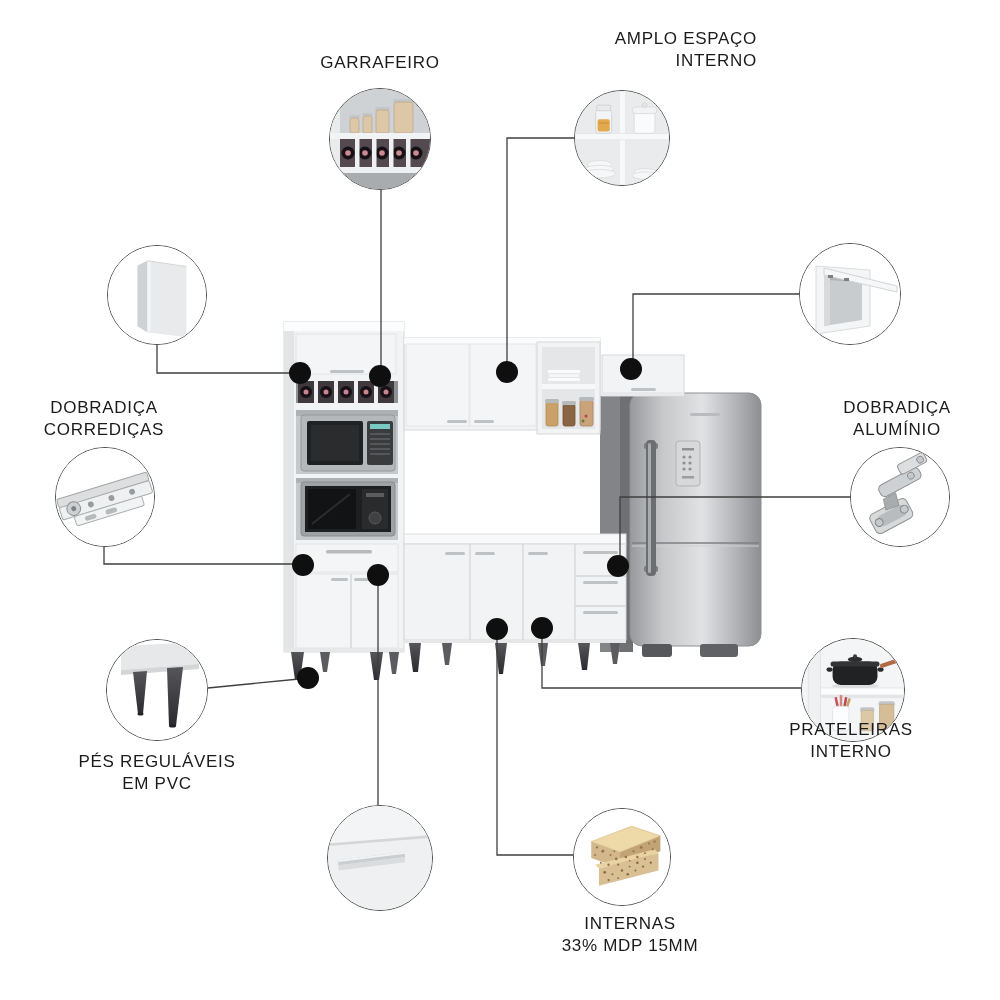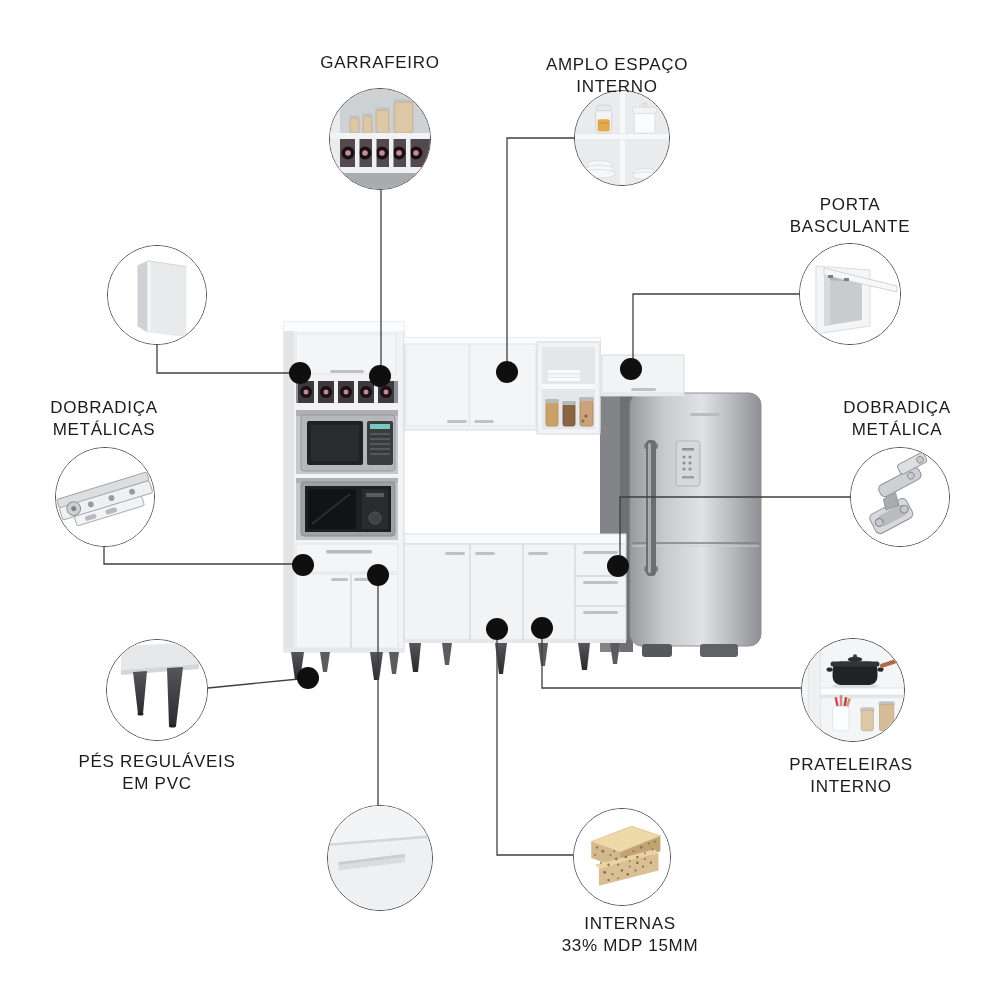--- a/index.html
+++ b/index.html
@@ -18,27 +18,27 @@
   #b-acabamento {left:107px;top:245px;width:100px;height:100px;}
   #b-porta      {left:799px;top:243px;width:102px;height:102px;}
   #b-corredicas {left:55px; top:447px;width:100px;height:100px;}
   #b-dobradica  {left:850px;top:447px;width:100px;height:100px;}
   #b-pes        {left:106px;top:639px;width:102px;height:102px;}
   #b-prateleiras{left:801px;top:638px;width:104px;height:104px;}
   #b-puxadores  {left:327px;top:805px;width:106px;height:106px;}
   #b-estrutura  {left:573px;top:808px;width:98px; height:98px;}
   
   #l-garrafeiro {left:240px;top:52px;}
-  #l-amplo      {left:477px;top:54px;}
+  #l-amplo      {left:477px;top:28px;text-align:right;}
   #l-acabamento {left:17px; top:196px;}
   #l-porta      {left:710px;top:194px;}
   #l-corredicas {left:-36px;top:397px;}
   #l-dobradica  {left:757px;top:397px;}
   #l-pes        {left:17px; top:751px;}
-  #l-prateleiras{left:711px;top:754px;}
+  #l-prateleiras{left:711px;top:719px;}
   #l-puxadores  {left:238px;top:913px;}
   #l-estrutura  {left:490px;top:913px;}
 </style>
 </head>
 <body>
 
 <div class="stage">
 
   <svg class="layer" style="z-index:1" width="1000" height="1000" viewBox="0 0 1000 1000">
     <defs>
@@ -452,31 +452,27 @@
     </svg>
   </div>
 
   <div class="callout-label" id="l-garrafeiro">
     <span>GARRAFEIRO</span>
   </div>
   <div class="callout-label" id="l-amplo">
     <span>AMPLO ESPAÇO</span><br>
     <span>INTERNO</span>
   </div>
-  <div class="callout-label" id="l-porta">
-    <span>PORTA</span><br>
-    <span>BASCULANTE</span>
-  </div>
   <div class="callout-label" id="l-corredicas">
     <span>DOBRADIÇA</span><br>
-    <span>METÁLICAS</span>
+    <span>CORREDIÇAS</span>
   </div>
   <div class="callout-label" id="l-dobradica">
     <span>DOBRADIÇA</span><br>
-    <span>METÁLICA</span>
+    <span>ALUMÍNIO</span>
   </div>
   <div class="callout-label" id="l-pes">
     <span>PÉS REGULÁVEIS</span><br>
     <span>EM PVC</span>
   </div>
   <div class="callout-label" id="l-prateleiras">
     <span>PRATELEIRAS</span><br>
     <span>INTERNO</span>
   </div>
   <div class="callout-label" id="l-estrutura">

